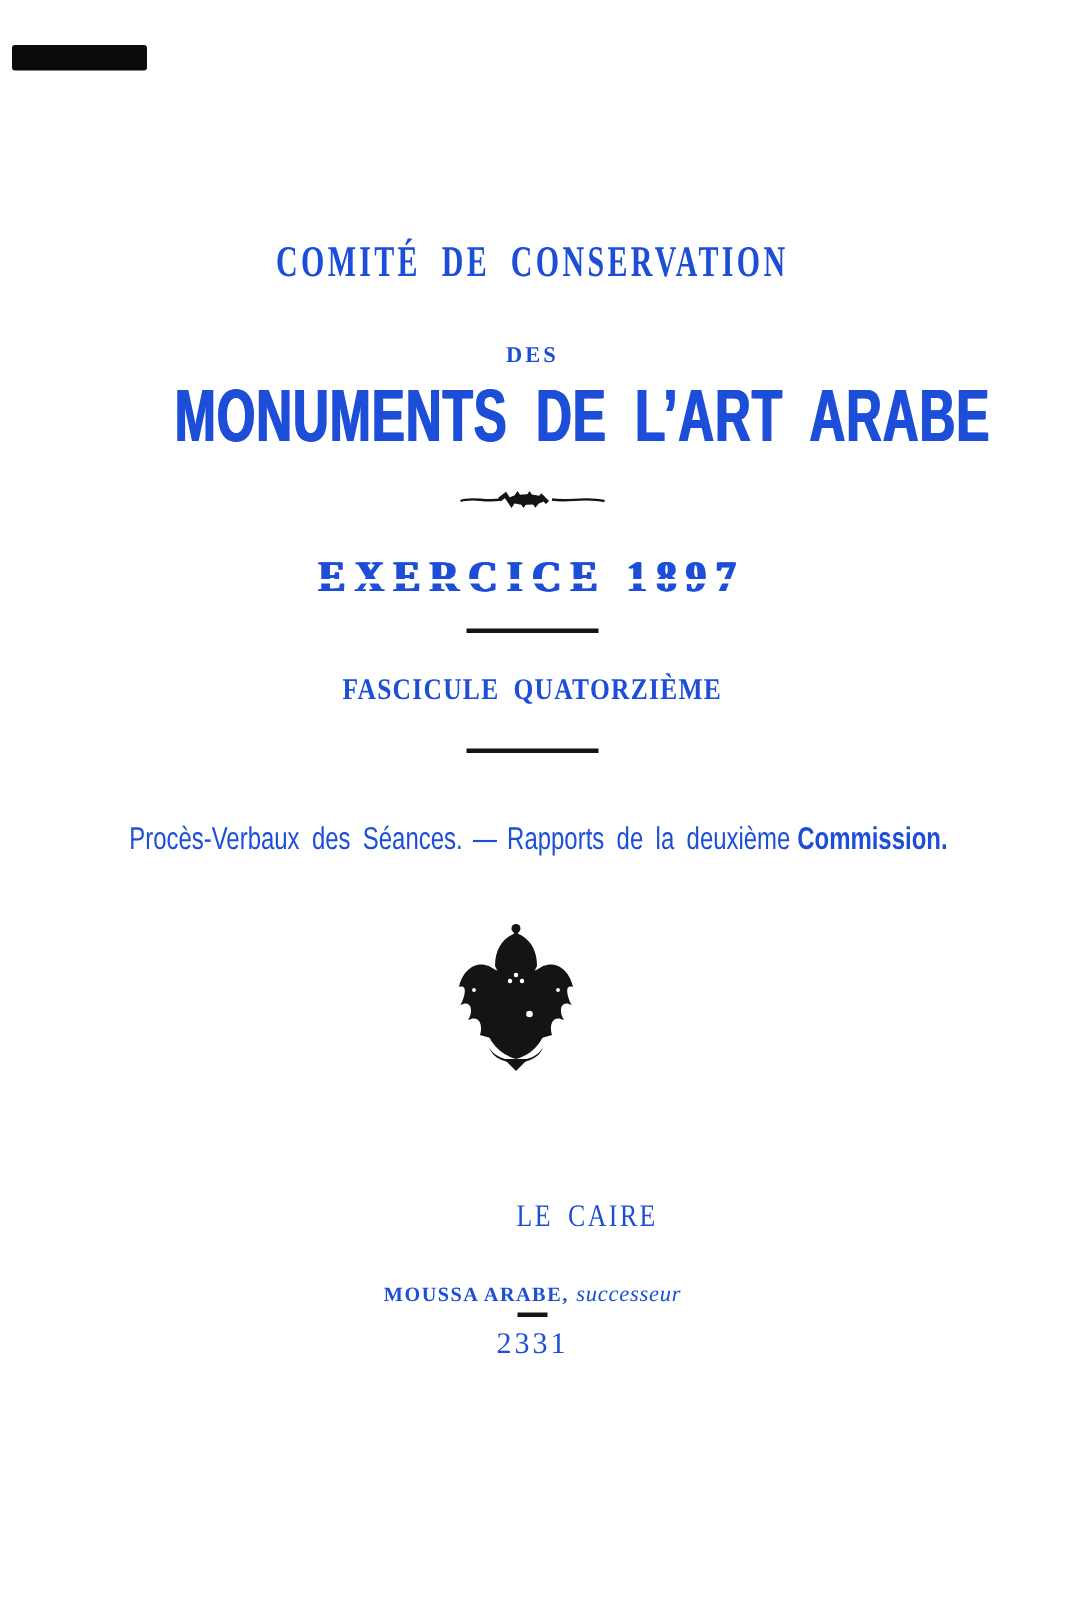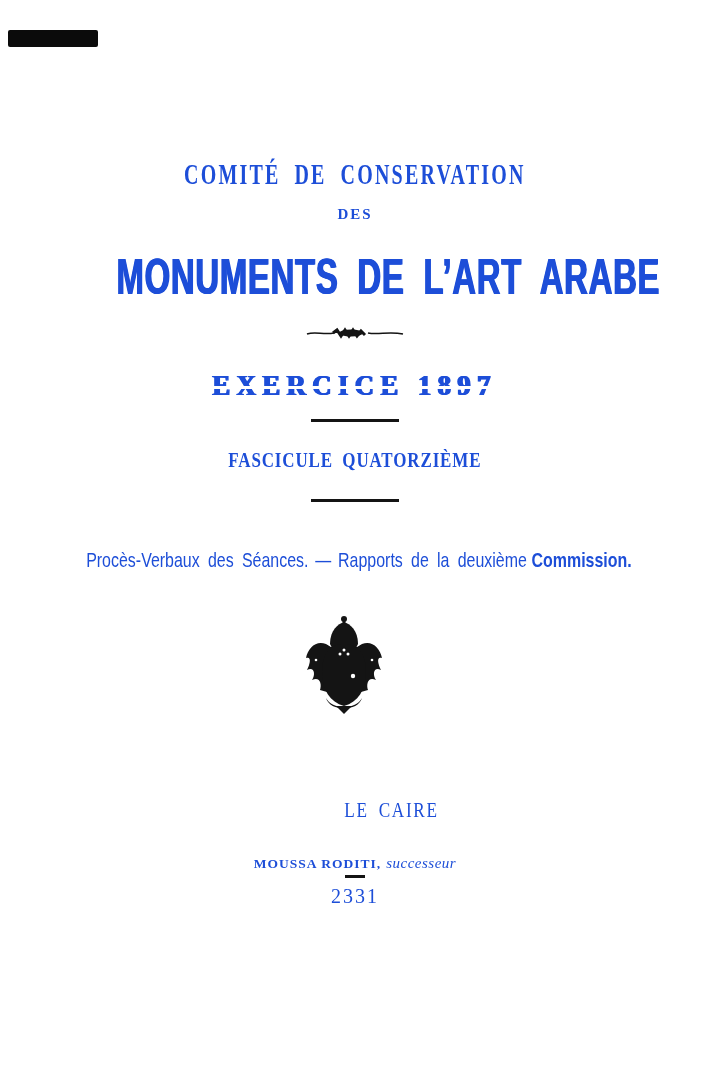--- a/index.html
+++ b/index.html
@@ -11,21 +11,21 @@
   }
   .abs { position:absolute; }
   .center-line { position:absolute; left:0; width:710px; text-align:center; white-space:nowrap; }
   .squeeze { display:inline-block; }
 
   .scan-bar { top:30px; left:8px; width:90px; height:17px; background:#0b0b0b; border-radius:2px; }
 
   .committee { top:159px; font-weight:700; font-size:27px; letter-spacing:3px; word-spacing:9px; }
   .committee .squeeze { transform:scale(0.74,1.08); }
 
-  .des { top:206px; font-weight:700; font-size:15px; letter-spacing:2px; }
+  .des { top:229px; font-weight:700; font-size:15px; letter-spacing:2px; }
 
   .main-title { top:251px; font-family:"Liberation Sans","DejaVu Sans",sans-serif;
                 font-weight:700; font-size:47px; letter-spacing:1px; word-spacing:13px; line-height:52px; }
   .main-title .squeeze { transform:scale(0.70,1.05);
                          text-shadow:0.8px 0 currentColor,-0.8px 0 currentColor; }
 
   .ornament { top:326px; }
 
   .exercice { top:369px; font-weight:700; font-size:29px; letter-spacing:7px; }
   .exercice .squeeze { transform:scale(0.92,1);
@@ -131,20 +131,20 @@
       </svg>
     </span>
   </div>
 
   <div class="center-line city">
     <span class="squeeze">LE CAIRE</span>
   </div>
 
 
   <div class="center-line successor">
-    <span class="names">MOUSSA RODITI,</span><span class="role">successeur</span>
+    <span class="names">MOUSSA ARABE,</span><span class="role">successeur</span>
   </div>
 
   <div class="abs imprint-dash"></div>
 
   <div class="center-line year">2331</div>
 
 </div>
 
 </body></html>

